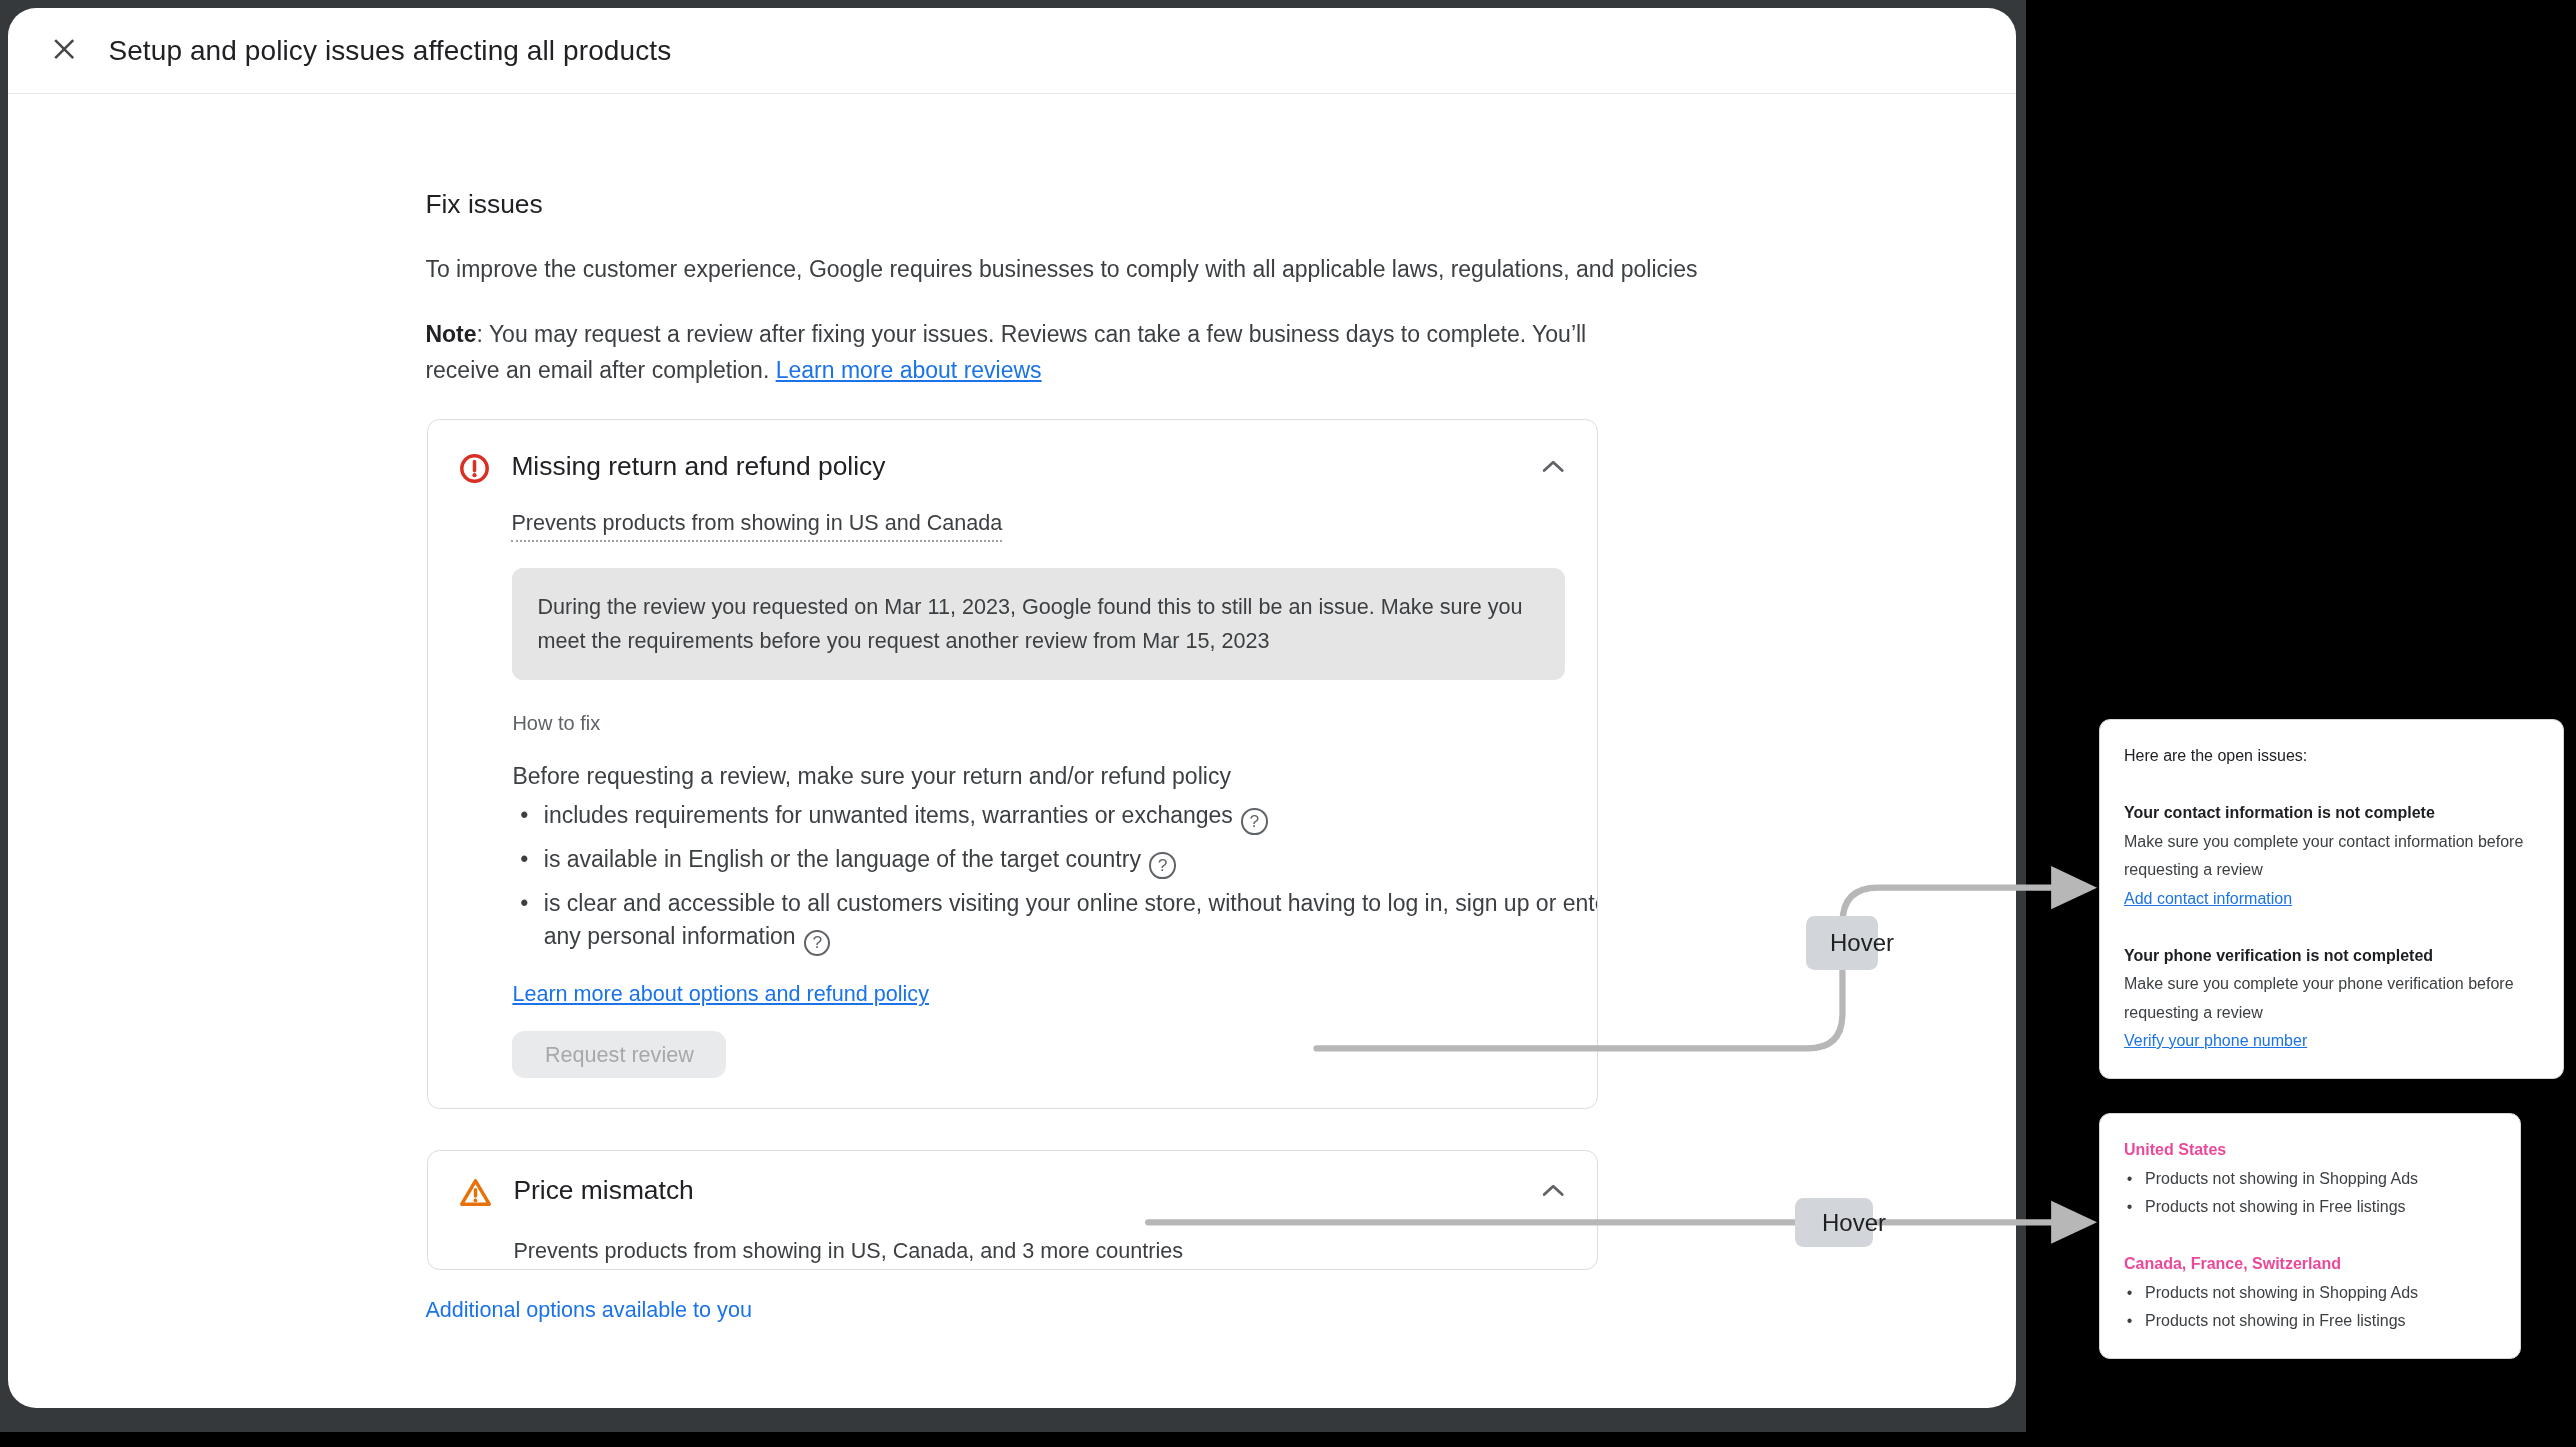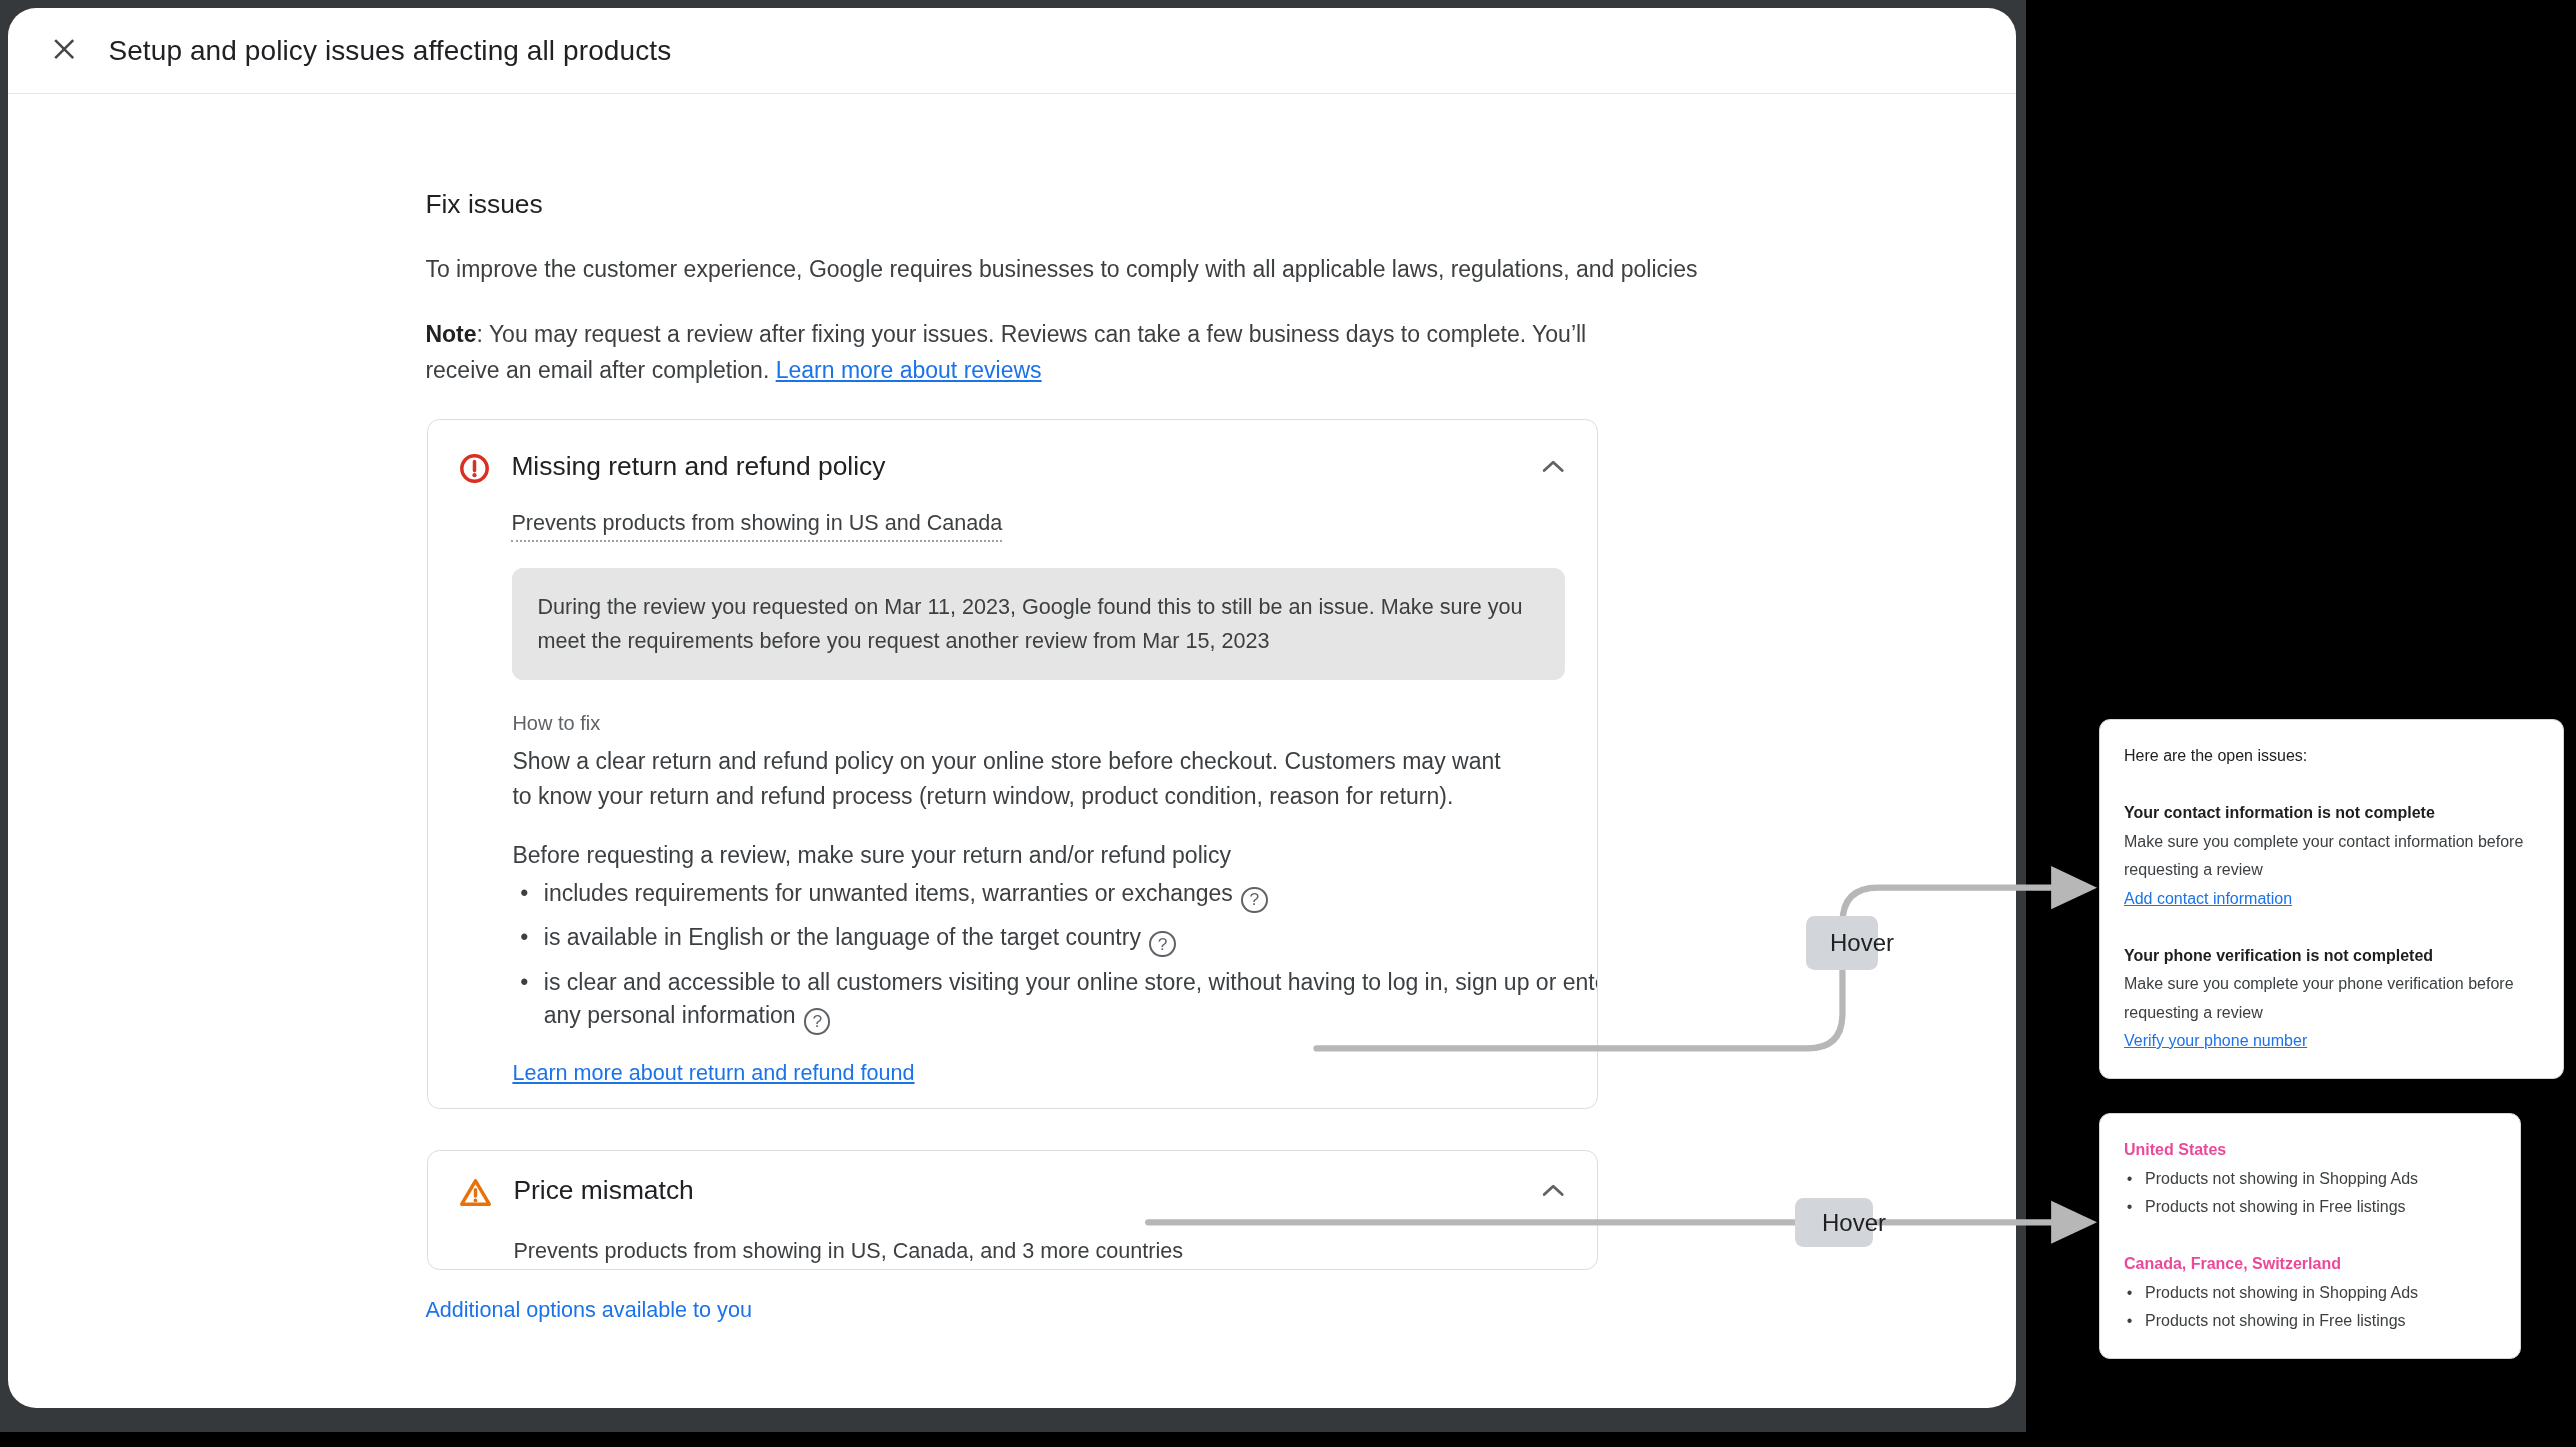--- a/index.html
+++ b/index.html
@@ -132,36 +132,35 @@
             <svg width="26.4" height="16.7" viewBox="0 0 38 24">
               <polyline points="6,18 19,6 32,18" fill="none" stroke="#5f6368" stroke-width="4" stroke-linecap="round" stroke-linejoin="round"></polyline>
             </svg>
           </span>
         </button>
       </div>
 
       <div class="alert">During the review you requested on Mar 11, 2023, Google found this to still be an issue. Make sure you meet the requirements before you request another review from Mar 15, 2023</div>
 
       <div class="howfix-label">How to fix</div>
-      <div class="howfix-text">Show a clear return and refund policy on your online store before checkout. Customers may want to know your return and refund process (return window, product condition, reason for return).</div>
       <div class="pre-req">Before requesting a review, make sure your return and/or refund policy</div>
 
       <ul class="checklist">
         <li><span>includes requirements for unwanted items, warranties or exchanges</span><button class="help-icon">
               <span>?</span>
             </button></li>
         <li><span>is available in English or the language of the target country</span><button class="help-icon">
               <span>?</span>
             </button></li>
         <li class="wide"><span>is clear and accessible to all customers visiting your online store, without having to log in, sign up or enter any personal information</span><button class="help-icon">
               <span>?</span>
             </button></li>
       </ul>
 
-      <a class="link learn-more">Learn more about return and refund found</a>
+      <a class="link learn-more">Learn more about options and refund policy</a>
 
       <div class="btn-row">
         <button class="req-btn">Request review</button>
 
       </div>
     </div>
 
     <div class="card card2">
       <div class="card-head" style="padding-top:24px;">
         <span class="sev-icon">

